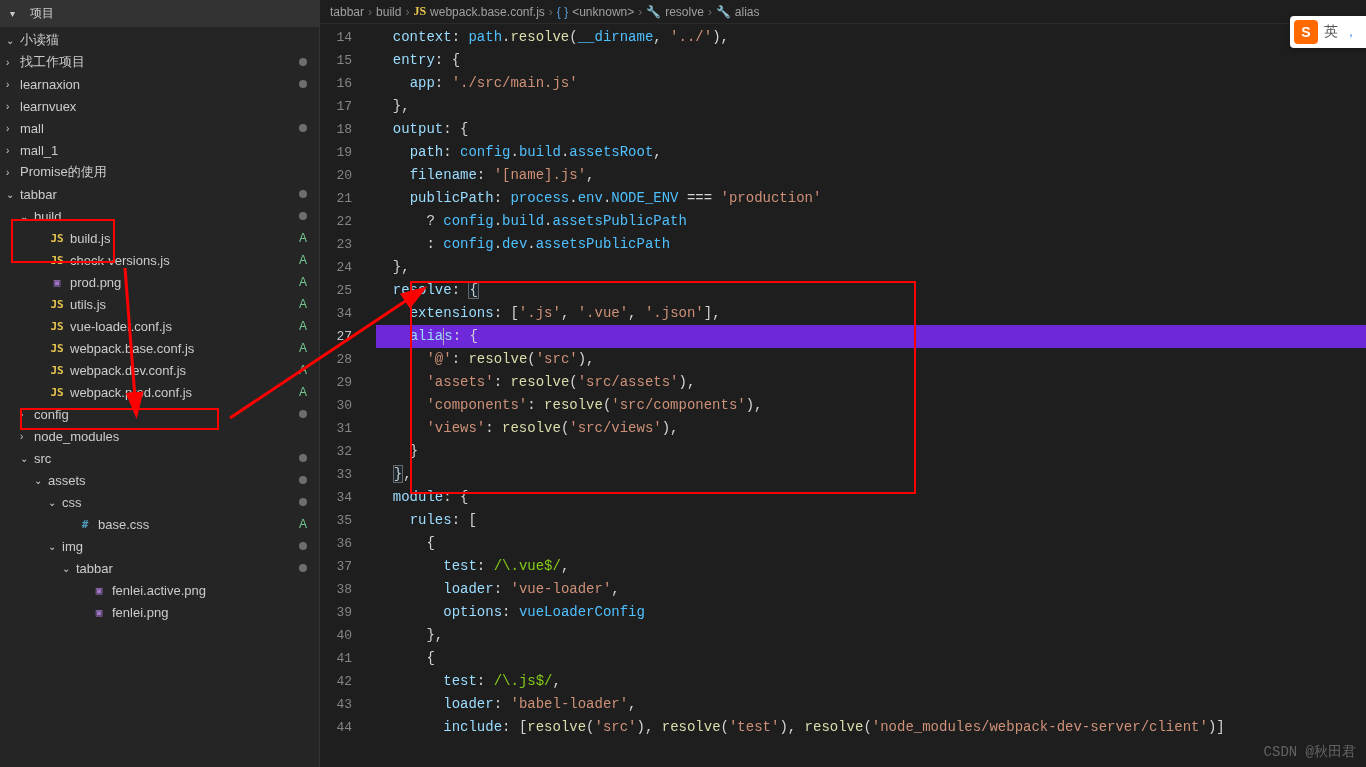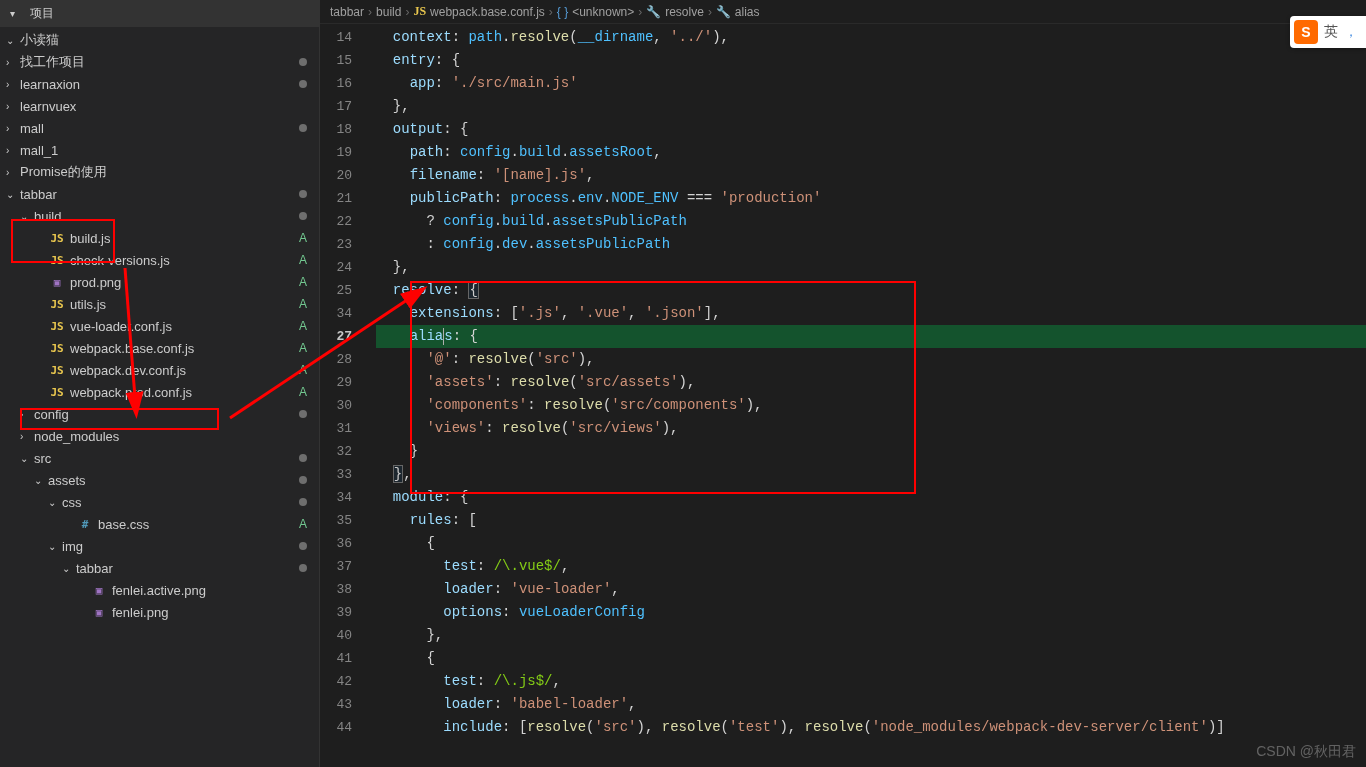--- a/index.html
+++ b/index.html
@@ -103,31 +103,31 @@
 }
 .gutter {
   width: 56px;
   text-align: right;
   color: #858585;
   font-size: 13px;
   padding-top: 2px;
   line-height: 23px;
 }
 .gutter .ln { padding-right: 24px; }
-.gutter .active { color: #c6c6c6; font-weight: bold; }
+.gutter .active { color: #c6c6c6; }
 .code {
   flex: 1;
   white-space: pre;
   font-size: 14px;
   line-height: 23px;
   padding-top: 2px;
   position: relative;
 }
 .code-line { position: relative; }
-.code-line.hl { background: #14532d; }
+.code-line.hl { background: #6d28d9; }
 .c-str { color: #ce9178; }
 .c-prop { color: #9cdcfe; }
 .c-func { color: #dcdcaa; }
 .c-var { color: #4fc1ff; }
 .c-punc { color: #d4d4d4; }
 .c-op { color: #d4d4d4; }
 .c-const { color: #4fc1ff; text-align: center; }
 .c-re { color: #84cc16; }
 .c-indent { color: #404040; }
 .c-brace-hl { border:1px solid #666; background:#0e639c20; }
@@ -137,21 +137,21 @@
   pointer-events: none;
   z-index: 10;
 }
 .arrow-svg { position: absolute; pointer-events: none; z-index: 11; }
 .watermark {
   position: absolute;
   bottom: 6px;
   right: 10px;
   color: rgba(200,200,200,0.4);
   font-size: 14px;
-  font-family: Liberation Sans, sans-serif;
+  font-family: Liberation Mono, monospace;
 }
 .ime-widget {
   position: absolute;
   top: 16px; right: 0;
   background: #fff;
   color: #555;
   border-radius: 4px 0 0 4px;
   padding: 4px 8px 4px 4px;
   display: flex;
   align-items: center;

